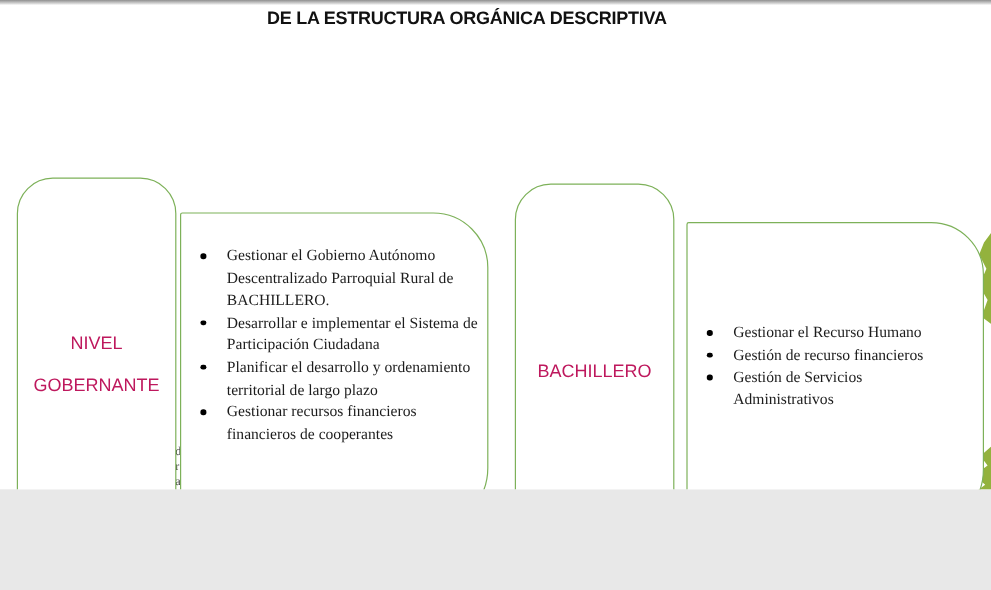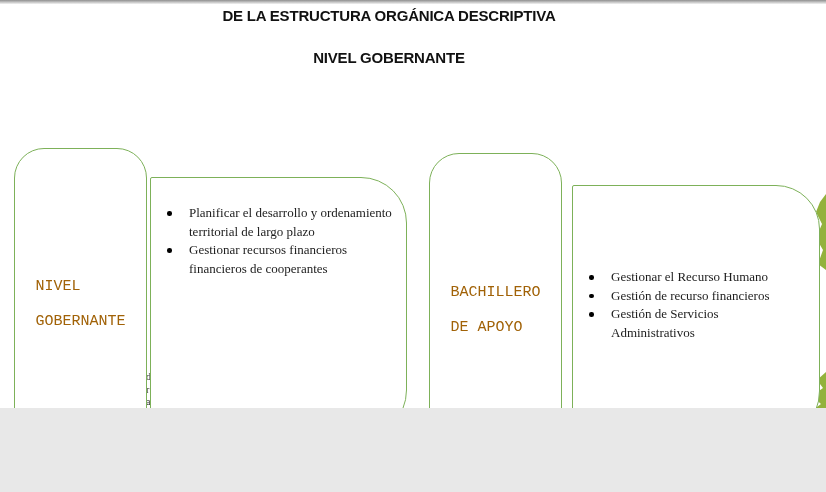--- a/index.html
+++ b/index.html
@@ -15,22 +15,22 @@
     position:absolute; left:0; right:48px; margin:0; text-align:center;
     font-family:"Liberation Sans", sans-serif; font-weight:bold;
     font-size:15px; letter-spacing:-0.2px; color:#111;
   }
   .doc-title{ top:7px; }
   .doc-subtitle{ top:49px; }
 
   .label-box{
     position:absolute; z-index:3; background:#fff;
     border:1.6px solid var(--box-border,#7db159); border-radius:30px;
-    display:flex; align-items:center; justify-content:center; text-align:left;
-    font-family:Liberation Mono, monospace; font-size:15px; color:#a16207;
+    display:flex; align-items:center; justify-content:center; text-align:center;
+    font-family:Liberation Sans, sans-serif; font-size:15px; color:#be185d;
   }
   .label-box .label-lines{ transform:translateY(-4px); }
   .label-line{ display:block; line-height:35px; }
   .box-nivel{ left:14px; top:148px; width:131px; height:317px; }
   .box-habilitante{ left:429px; top:153px; width:131px; height:319px; }
 
   .content-box{
     position:absolute; z-index:2; background:#fff;
     border:1.6px solid var(--box-border,#7db159);
   }
@@ -68,21 +68,20 @@
   .s-white{ stroke:#fff; fill:none; }
   .s-green{ stroke:var(--hill-green,#93b23d); fill:none; }
 </style>
 </head>
 <body>
 
 <div class="page">
   <div class="top-edge"></div>
 
   <h1 class="doc-title">DE LA ESTRUCTURA ORGÁNICA DESCRIPTIVA</h1>
-  <h2 class="doc-subtitle">NIVEL GOBERNANTE</h2>
 
   <div class="fragment-letters">
     <span>d</span>
     <span>r</span>
     <span>a</span>
     <span class="link-char">o</span>
   </div>
   <div class="fragment-word">finan</div>
 
   <svg class="illustration" width="271" height="312" viewBox="0 0 271 312" aria-hidden="true">
@@ -125,29 +124,30 @@
   </svg>
 
   <div class="label-box box-nivel">
     <div class="label-lines">
       <span class="label-line">NIVEL</span>
       <span class="label-line">GOBERNANTE</span>
     </div>
   </div>
   <div class="content-box box-func-1">
     <ul class="functions">
+        <li>Gestionar el Gobierno Autónomo Descentralizado Parroquial Rural de BACHILLERO.</li>
+        <li>Desarrollar e implementar el Sistema de Participación Ciudadana</li>
         <li>Planificar el desarrollo y ordenamiento territorial de largo plazo</li>
         <li>Gestionar recursos financieros financieros de cooperantes</li>
       </ul>
   </div>
 
   <div class="label-box box-habilitante">
     <div class="label-lines">
       <span class="label-line">BACHILLERO</span>
-      <span class="label-line">DE APOYO</span>
     </div>
   </div>
   <div class="content-box box-func-2">
     <ul class="functions">
         <li>Gestionar el Recurso Humano</li>
         <li>Gestión de recurso financieros</li>
         <li>Gestión de Servicios Administrativos</li>
       </ul>
   </div>
 </div>

